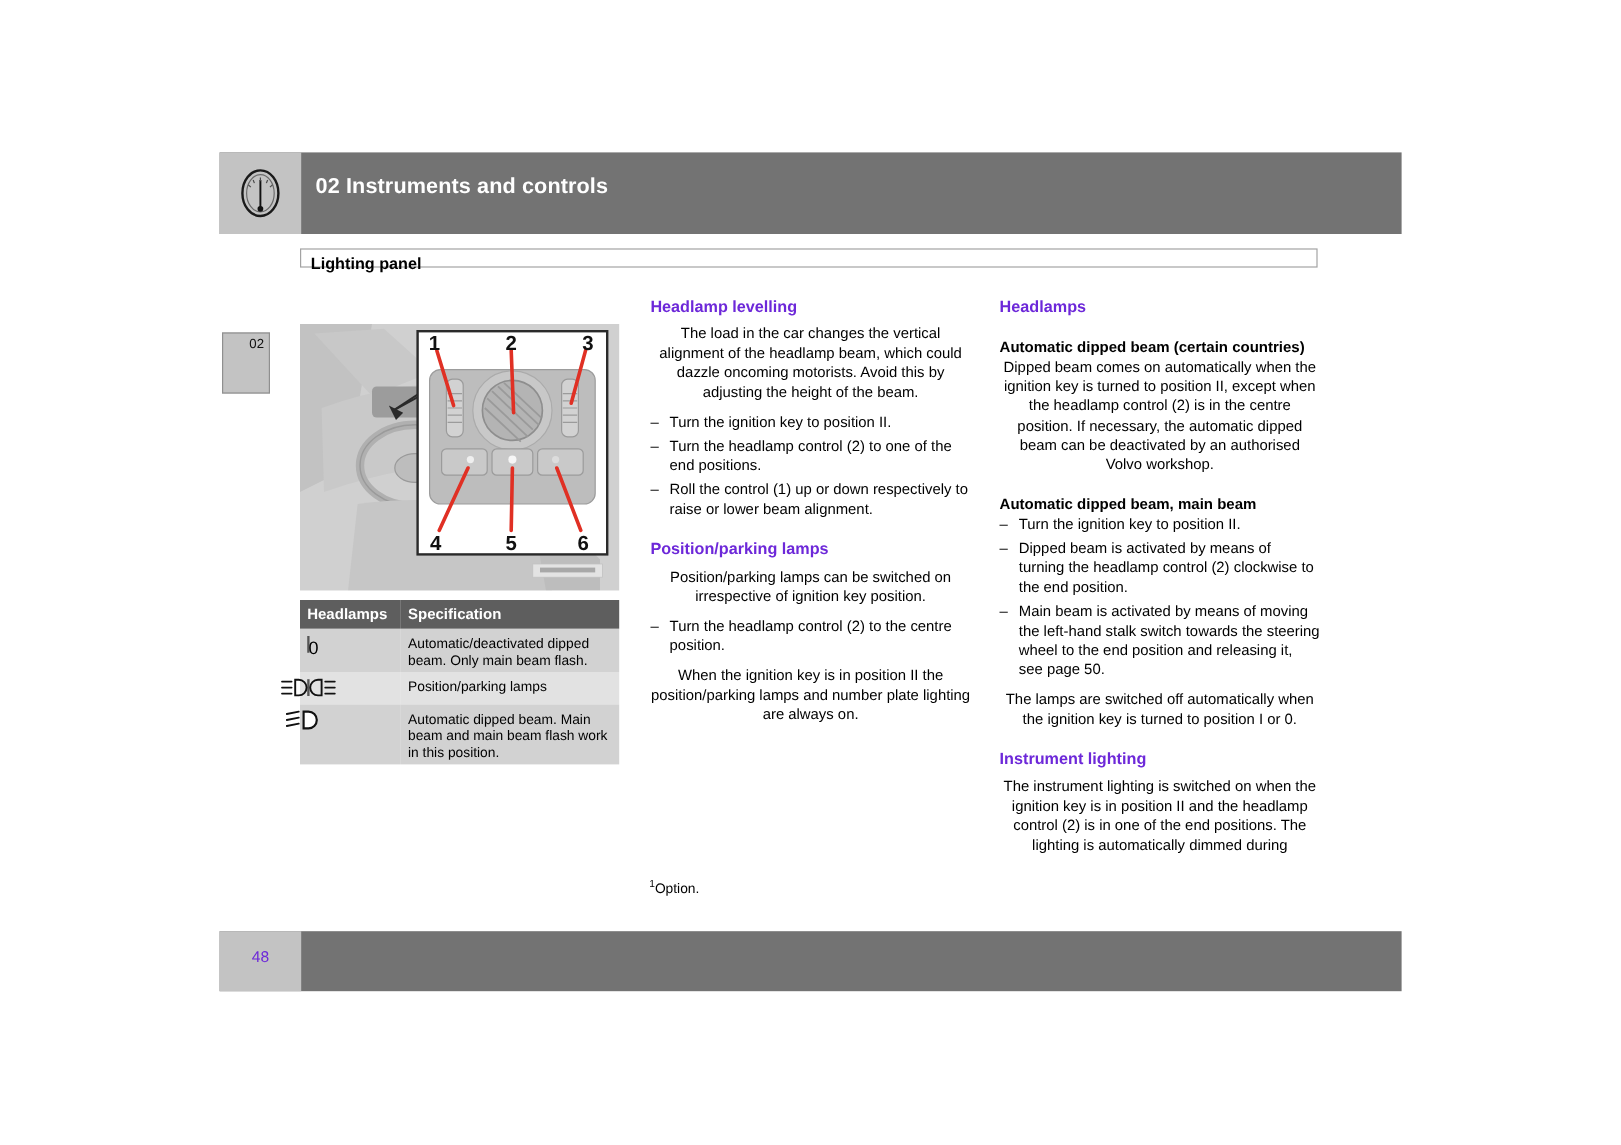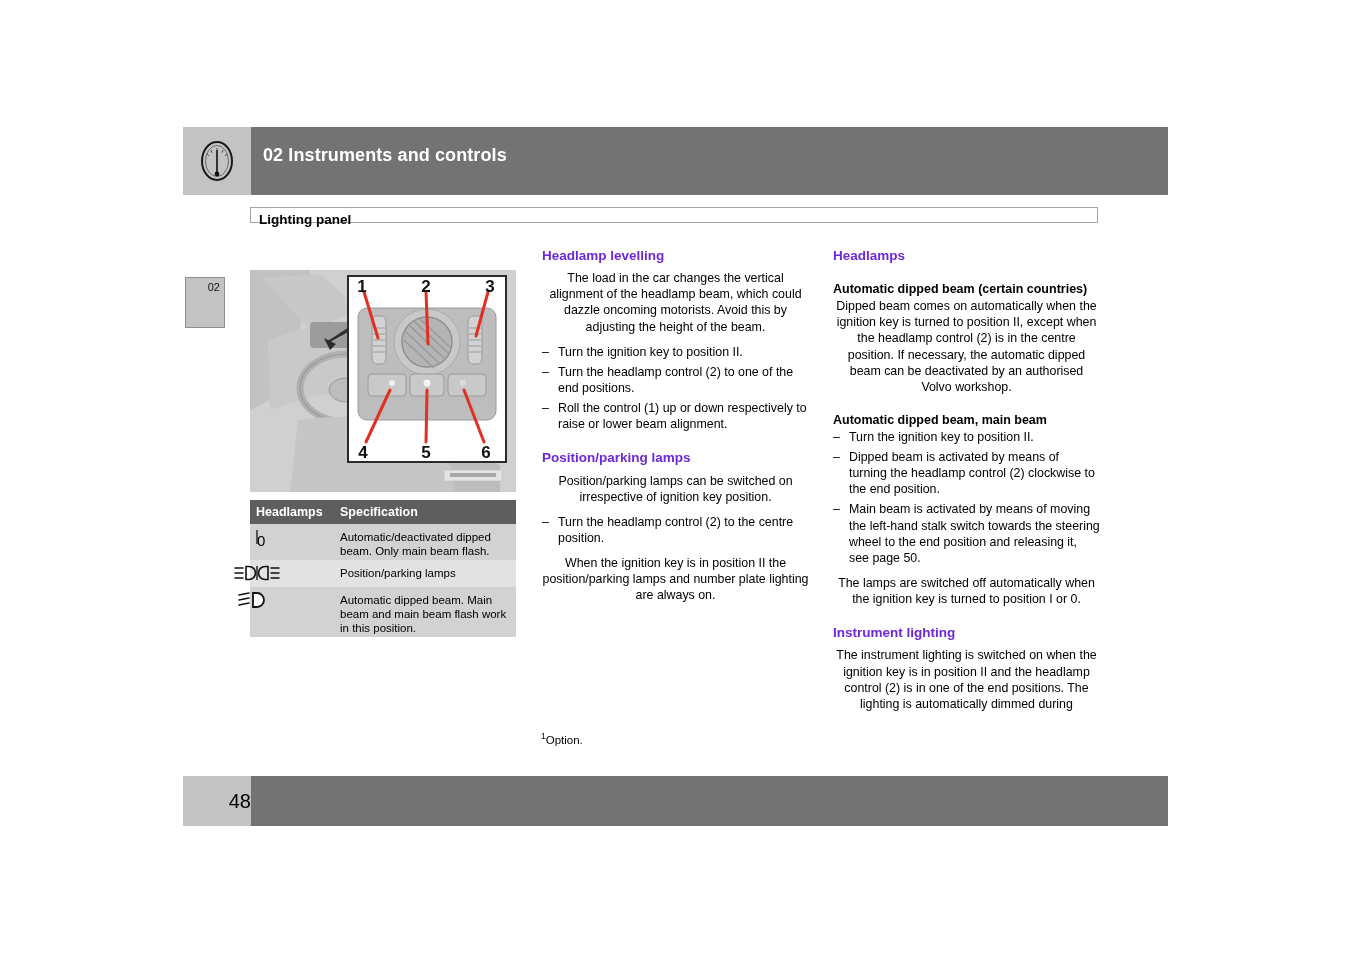--- a/index.html
+++ b/index.html
@@ -197,23 +197,23 @@
   }
   #footer-page-box {
     position: absolute;
     left: 183px; top: 776px;
     width: 68px; height: 50px;
     background: #c3c3c3;
   }
   #footer-page-num {
     position: absolute;
     left: 0; right: 0; top: 14px;
-    text-align: right;
-    font-size: 20px;
-    color: #000000;
+    text-align: center;
+    font-size: 13px;
+    color: #6d28d9;
   }
 </style>
 </head>
 <body>
 
 <div id="page">
 
   <div id="header-bar"></div>
 
   <div id="header-icon-box">

